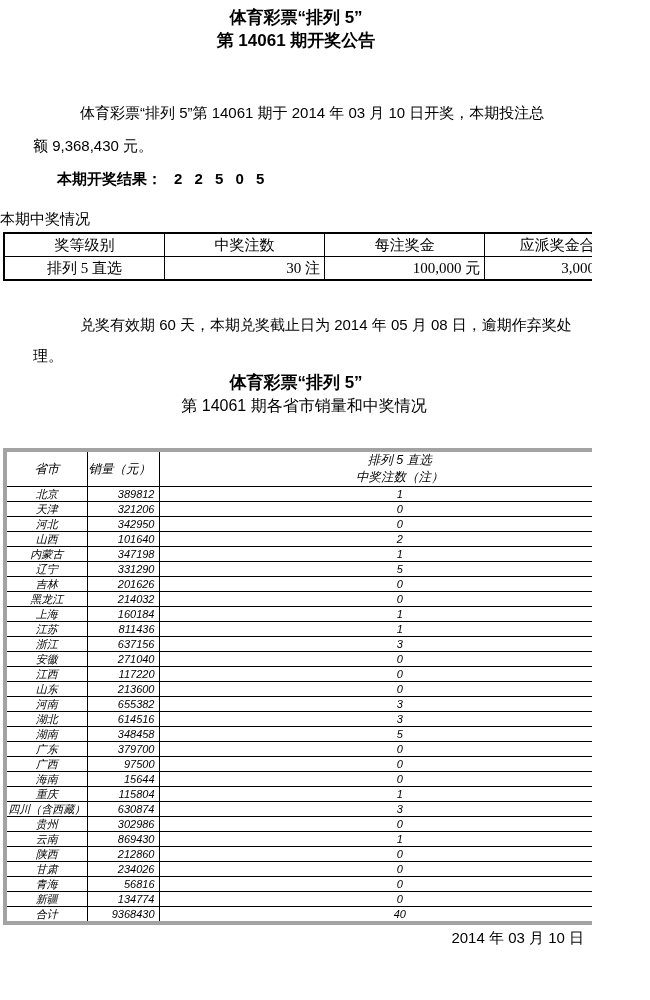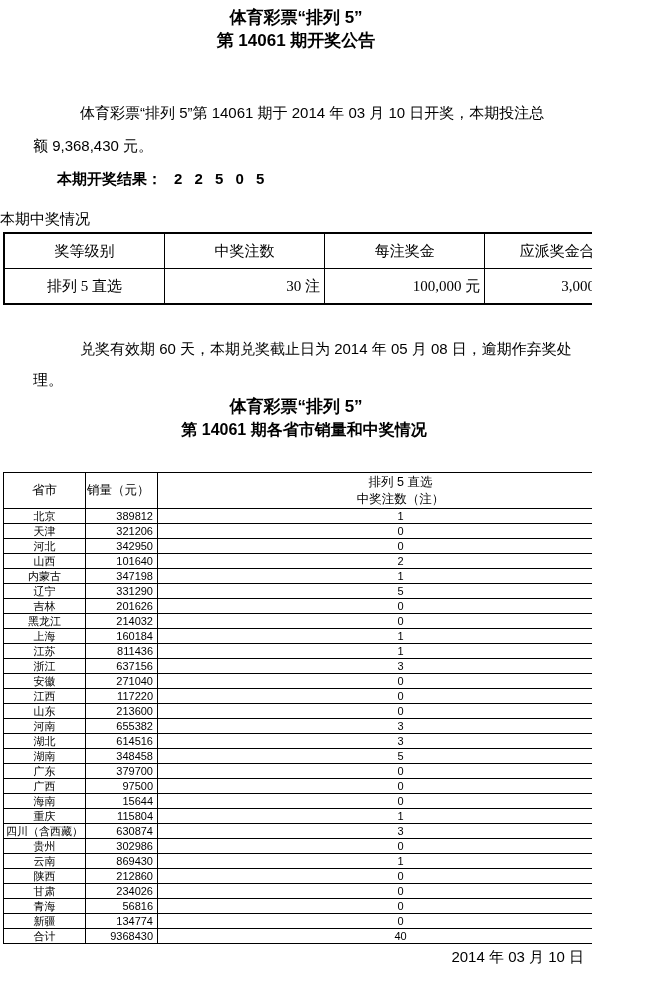--- a/index.html
+++ b/index.html
@@ -49,42 +49,43 @@
     margin-left: 3px;
     margin-top: 3px;
     border: 2px solid #000;
     font-family: "Liberation Serif", serif;
     font-size: 15px;
   }
   .prize-table th, .prize-table td {
     border: 1px solid #000;
     height: 22px;
     line-height: 22px;
-    padding: 6px 4px;
+    padding: 0 4px;
     font-weight: normal;
     overflow: hidden;
   }
   .prize-table th { text-align: center; }
   .prize-table td { text-align: right; }
   .prize-table td:first-child { text-align: center; }
   .redeem { margin-top: 28px; line-height: 31px; }
   .sec2-title1 { margin-top: 0; }
   .sec2-title2 {
     text-align: center;
     font-size: 16px;
-    font-weight: bold;
+    font-weight: normal;
     line-height: 24px;
     margin-left: 16px;
   }
   .province-table {
     width: 641px;
     margin-left: 3px;
     margin-top: 30px;
-    border: 1px solid #a3a3a3;
+    border: 4px solid #a3a3a3;
     font-size: 11px;
+    font-style: italic;
   }
   .province-table th {
     border: 1px solid #000;
     font-weight: normal;
     font-size: 12.5px;
     height: 36px;
     padding: 0;
     text-align: center;
     overflow: hidden;
   }

